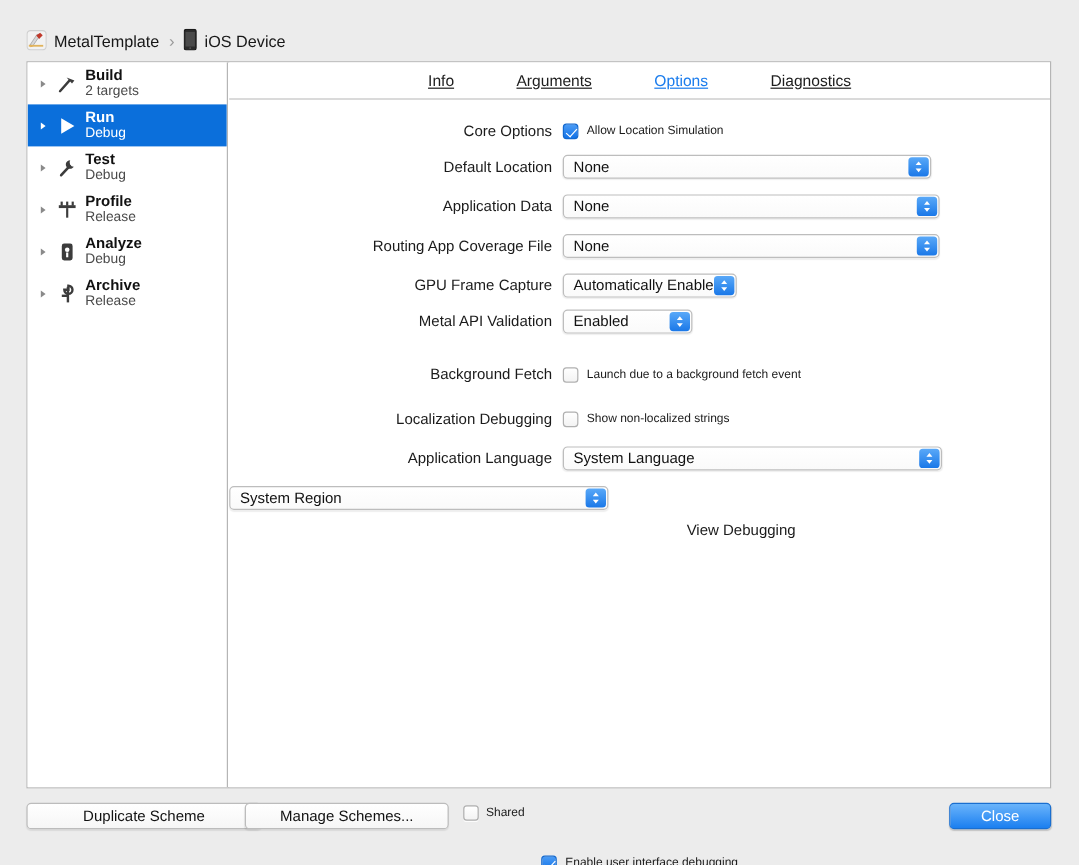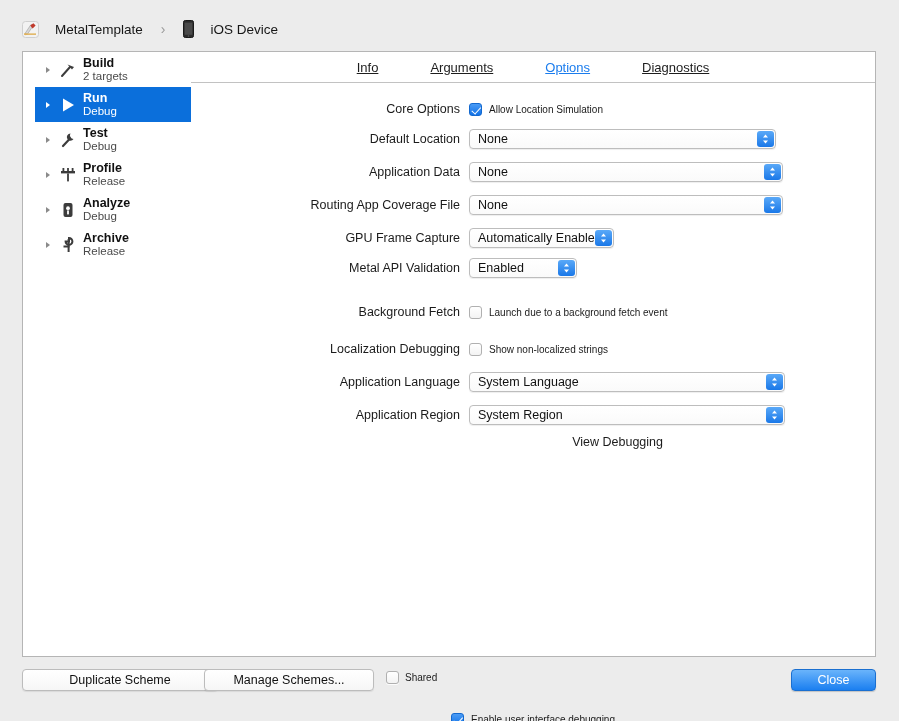--- a/index.html
+++ b/index.html
@@ -16,22 +16,22 @@
     width: 899px; height: 721px;
     background: #ececec;
   }
 
   
   .breadcrumb {
     position: absolute;
     left: 22px; top: 16px;
     height: 26px;
     display: flex;
-    align-items: center;
-    gap: 16px;
+    align-items: flex-end;
+    gap: 6px;
     font-size: 13.5px;
     color: #1c1c1c;
   }
   .bc-icon { display: flex; align-items: center; justify-content: center; }
   .bc-sep {
     color: #9a9a9a;
     font-size: 14px;
     margin: 0 2px;
     font-weight: 300;
   }
@@ -42,21 +42,21 @@
     position: absolute;
     left: 22px; top: 51px;
     width: 854px; height: 606px;
     background: #ffffff;
     border: 1px solid #b5b5b5;
   }
 
   
   .sidebar {
     position: absolute;
-    left: 12px; top: 0;
+    left: 0; top: 0;
     width: 167px; height: 604px;
     background: #ffffff;
     border-right: 1px solid #b5b5b5;
     overflow: hidden;
   }
   .scheme-item {
     position: relative;
     height: 35px;
     display: flex;
     align-items: center;
@@ -487,21 +487,20 @@
                 <svg width="9" height="12" viewBox="0 0 9 12">
                   <path d="M4.5 1.5 L7 4.6 L2 4.6 Z" fill="#ffffff"></path>
                   <path d="M4.5 10.5 L2 7.4 L7 7.4 Z" fill="#ffffff"></path>
                 </svg>
               </span>
             </div>
           </div>
         </div>
 
         <div class="row">
-          <div class="row-label">Application Region</div>
           <div class="row-field">
             <div class="popup" style="width:316px;">
               <span class="popup-text">System Region</span>
               <span class="stepper">
                 <svg width="9" height="12" viewBox="0 0 9 12">
                   <path d="M4.5 1.5 L7 4.6 L2 4.6 Z" fill="#ffffff"></path>
                   <path d="M4.5 10.5 L2 7.4 L7 7.4 Z" fill="#ffffff"></path>
                 </svg>
               </span>
             </div>

